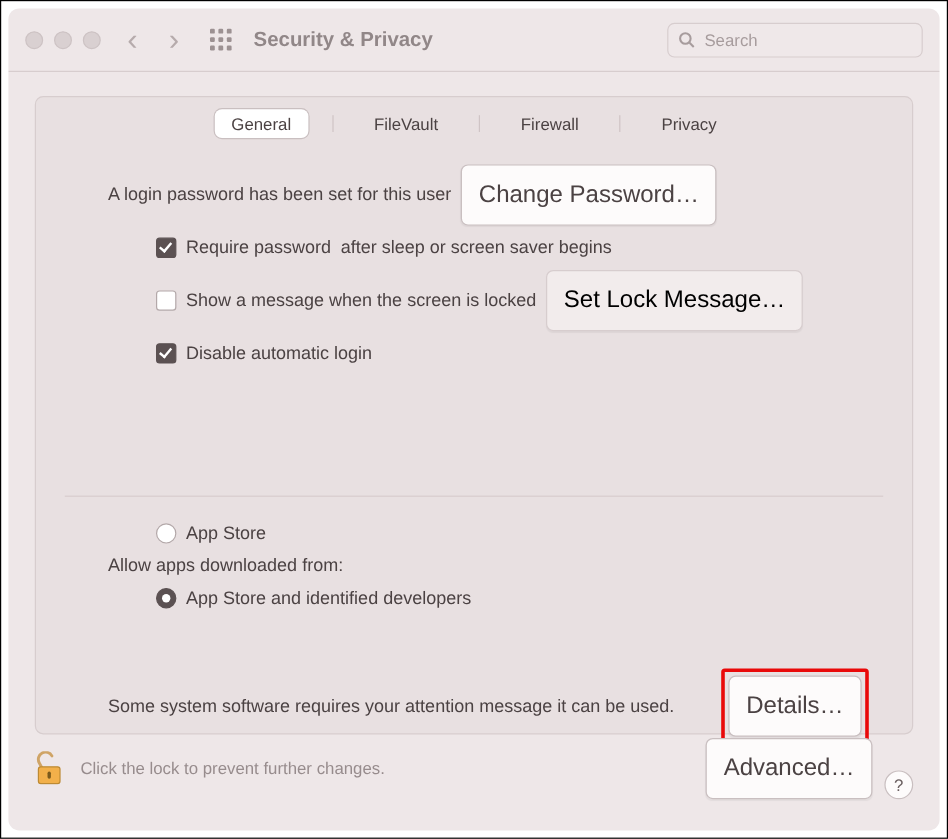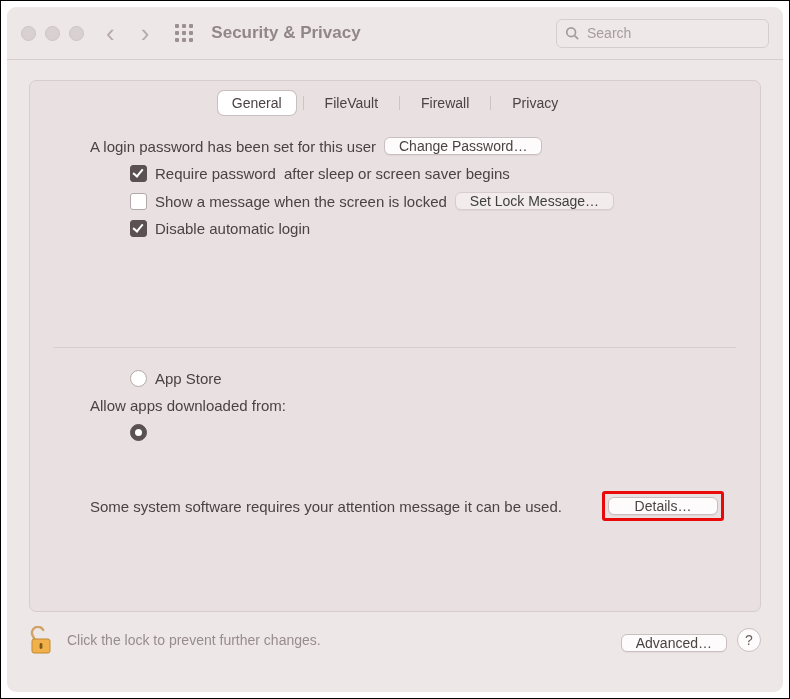--- a/index.html
+++ b/index.html
@@ -29,29 +29,29 @@
   .nav span{display:inline-block;}
   .apps-icon{width:18px;height:18px;margin-right:18px;display:grid;grid-template-columns:repeat(3,4px);grid-template-rows:repeat(3,4px);gap:3px;}
   .apps-icon i{background:#9c9192;border-radius:1px;}
   .title{font-size:17px;font-weight:600;color:#918788;}
   .search{margin-left:auto;width:195px;height:27px;border:1px solid var(--border);border-radius:6px;display:flex;align-items:center;padding:0 8px;background:#efe8e9;color:#a79c9d;}
   .search svg{width:14px;height:14px;margin-right:6px;flex:none;}
   .search input{border:0;background:transparent;outline:0;font-size:14px;color:var(--text);width:100%;}
   .search input::placeholder{color:#a79c9d;}
   
   .content{position:absolute;left:22px;right:22px;top:73px;bottom:80px;background:var(--panel);border:1px solid var(--border);border-radius:7px;padding:10px 0 18px;}
-  .tabs{display:flex;justify-content:center;gap:3px;margin:0 auto 22px;}
+  .tabs{display:flex;justify-content:center;gap:16px;margin:0 auto 22px;}
   .tab{padding:4px 14px;font-size:14px;color:var(--text);cursor:default;border-radius:6px;}
   .tab.selected{background:#fff;box-shadow:0 0 0 1px var(--button-border);}
   .tab-sep{width:1px;background:#cfc4c5;margin:5px 4px;}
   .section{padding:0 60px;}
   .row{display:flex;align-items:center;margin-bottom:10px;gap:8px;}
   .row-indent{padding-left:40px;}
-  .btn{background:var(--button-bg);border:1px solid var(--button-border);border-radius:6px;padding:0 14px;font-size:14px;color:var(--text);box-shadow:0 1px 1px rgba(0,0,0,.05);cursor:default;}
-  .btn.disabled{color:#404040;border-color:#d7cdce;background:#f2ecec;}
+  .btn{background:var(--button-bg);border:1px solid var(--button-border);border-radius:6px;padding:13px 14px;font-size:20px;color:var(--text);box-shadow:0 1px 1px rgba(0,0,0,.05);cursor:default;}
+  .btn.disabled{color:#000000;border-color:#d7cdce;background:#f2ecec;}
   .select{display:inline-flex;align-items:center;background:var(--button-bg);border:1px solid var(--button-border);border-radius:6px;padding:3px 6px 3px 10px;font-size:14px;min-width:100px;justify-content:space-between;}
   .select .caret{display:flex;flex-direction:column;line-height:5px;font-size:9px;color:#6a5f60;margin-left:10px;}
   .check{width:15px;height:15px;border:1px solid #b3a8a9;border-radius:3px;background:#fff;position:relative;flex:none;}
   .check.checked{background:var(--checkbox-accent);border-color:var(--checkbox-accent);}
   .check.checked::after{content:"";position:absolute;left:4px;top:1px;width:4px;height:8px;border:solid #fff;border-width:0 2px 2px 0;transform:rotate(40deg);}
   .radio{width:15px;height:15px;border:1px solid #b3a8a9;border-radius:50%;background:#fff;position:relative;flex:none;}
   .radio.checked{background:var(--checkbox-accent);border-color:var(--checkbox-accent);}
   .radio.checked::after{content:"";position:absolute;left:4px;top:4px;width:7px;height:7px;border-radius:50%;background:#fff;}
   .divider{height:1px;background:var(--border);margin:110px 24px 22px;}
   .attention{display:flex;align-items:center;justify-content:space-between;padding:0 36px 0 60px;margin-top:50px;}
@@ -138,20 +138,21 @@
     <div class="section">
       <div class="row row-indent">
         <span class="radio"></span>
         <span>App Store</span>
       </div>
       <div class="row">
         <span>Allow apps downloaded from:</span>
       </div>
       <div class="row row-indent">
         <span class="radio checked"></span>
+        <span>App Store and identified developers</span>
       </div>
     </div>
 
     <div class="attention">
       <span>Some system software requires your attention message it can be used.</span>
       <span class="details-highlight">
         <button class="btn" style="min-width:110px;">Details…</button>
       </span>
     </div>
 

